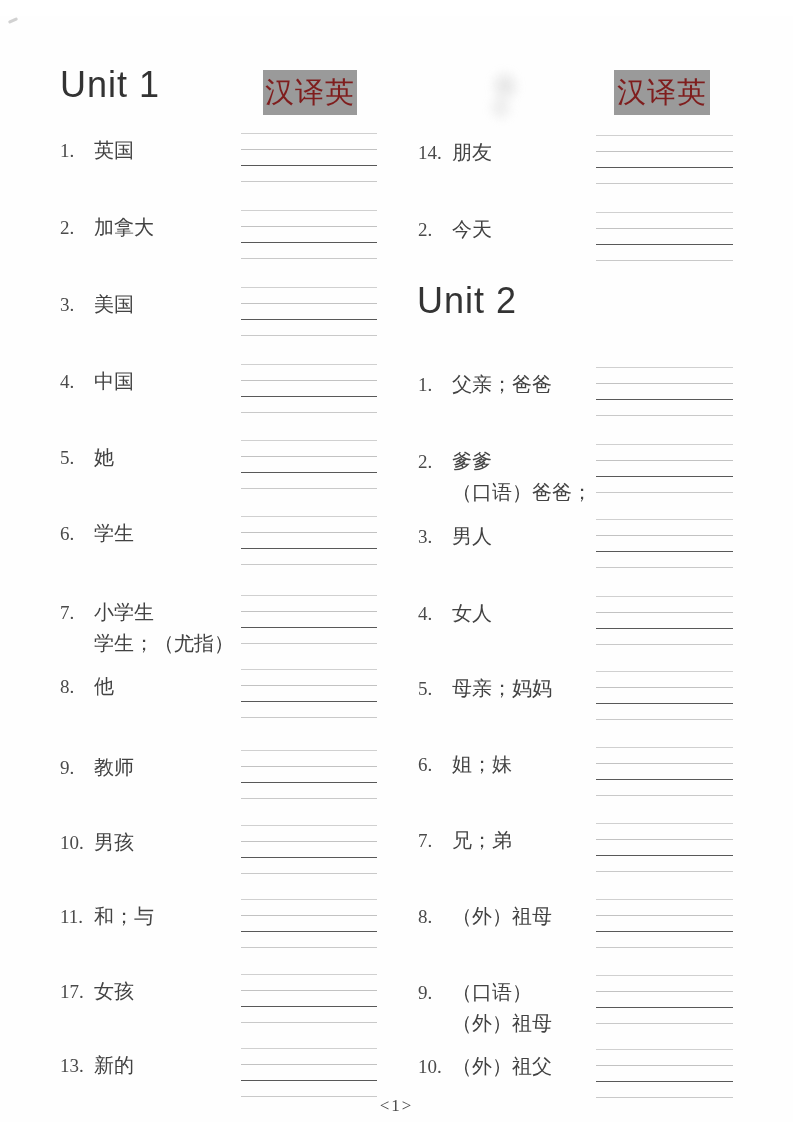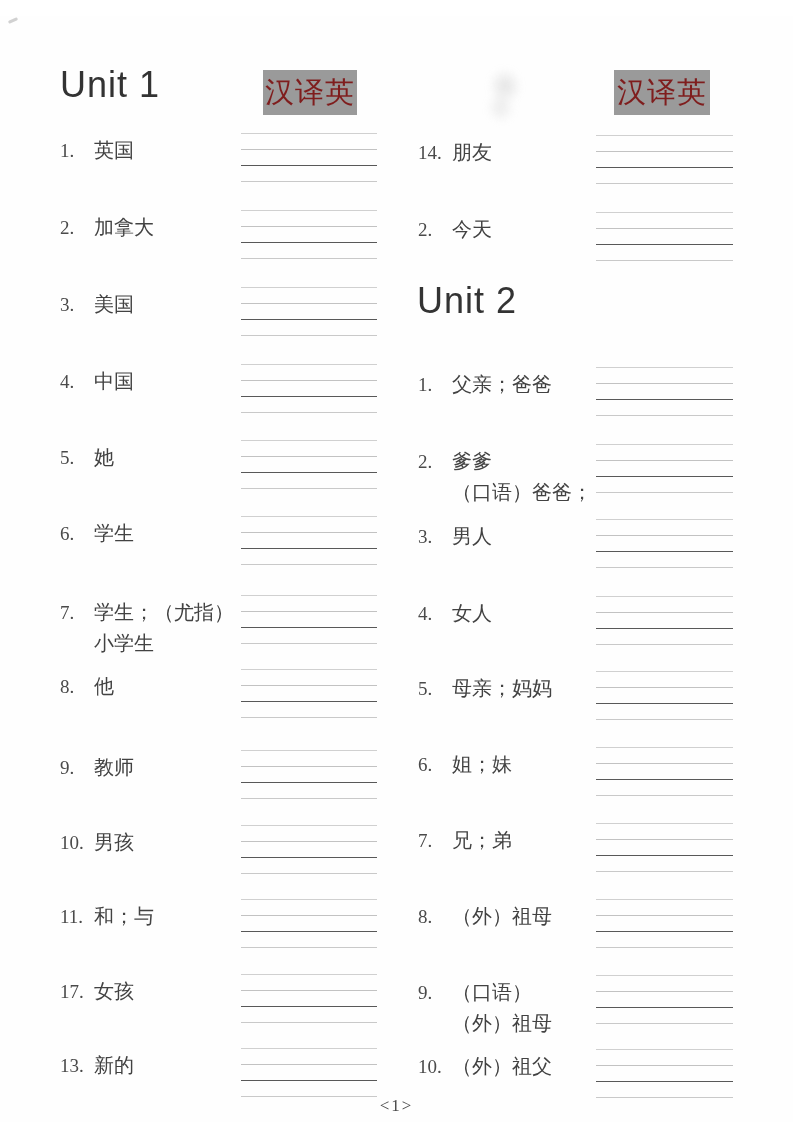--- a/index.html
+++ b/index.html
@@ -189,22 +189,22 @@
         <div class="gl gl1"></div>
         <div class="gl gl2"></div>
         <div class="gl gl3"></div>
         <div class="gl gl4"></div>
       </div>
     </div>
     <div class="item" style="top: 581px;">
       <div class="label" style="left: 60px;">
         <span class="num">7.</span>
         <span class="lines">
+          <div>小学生</div>
           <div>学生；（尤指）</div>
-          <div>小学生</div>
         </span>
       </div>
       <div class="grid" style="left: 241px; width: 136px;">
         <div class="gl gl1"></div>
         <div class="gl gl2"></div>
         <div class="gl gl3"></div>
         <div class="gl gl4"></div>
       </div>
     </div>
     <div class="item" style="top: 655px;">

